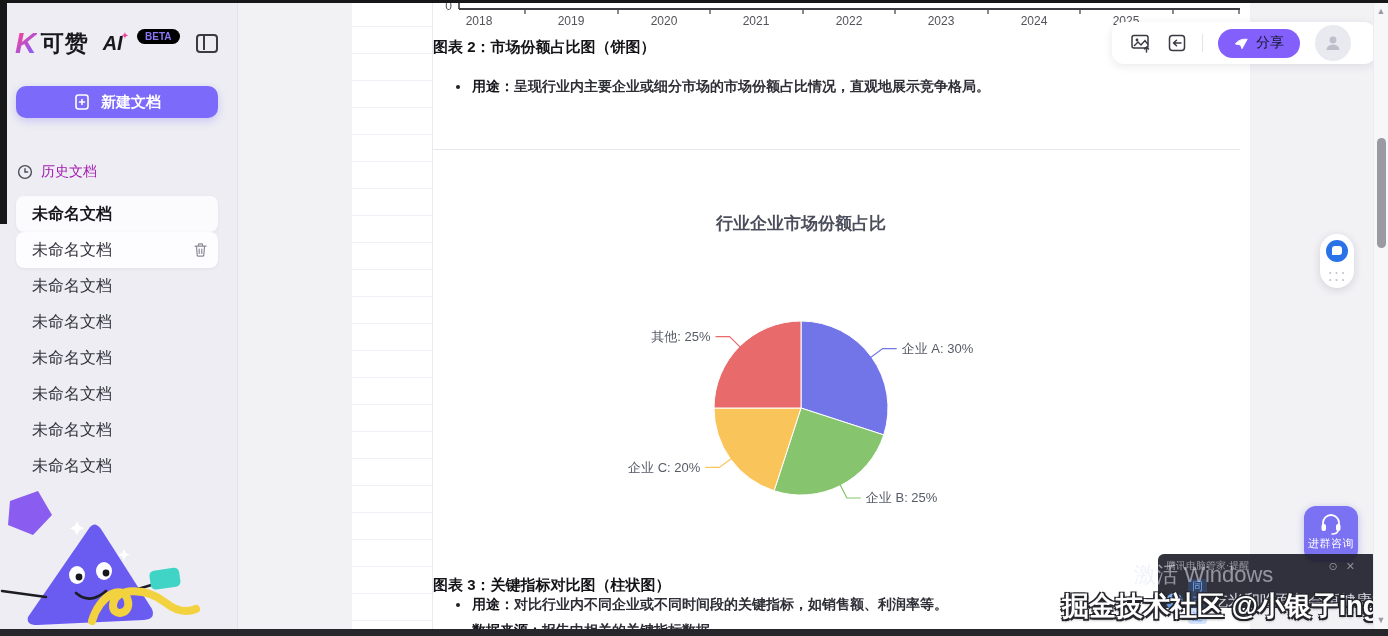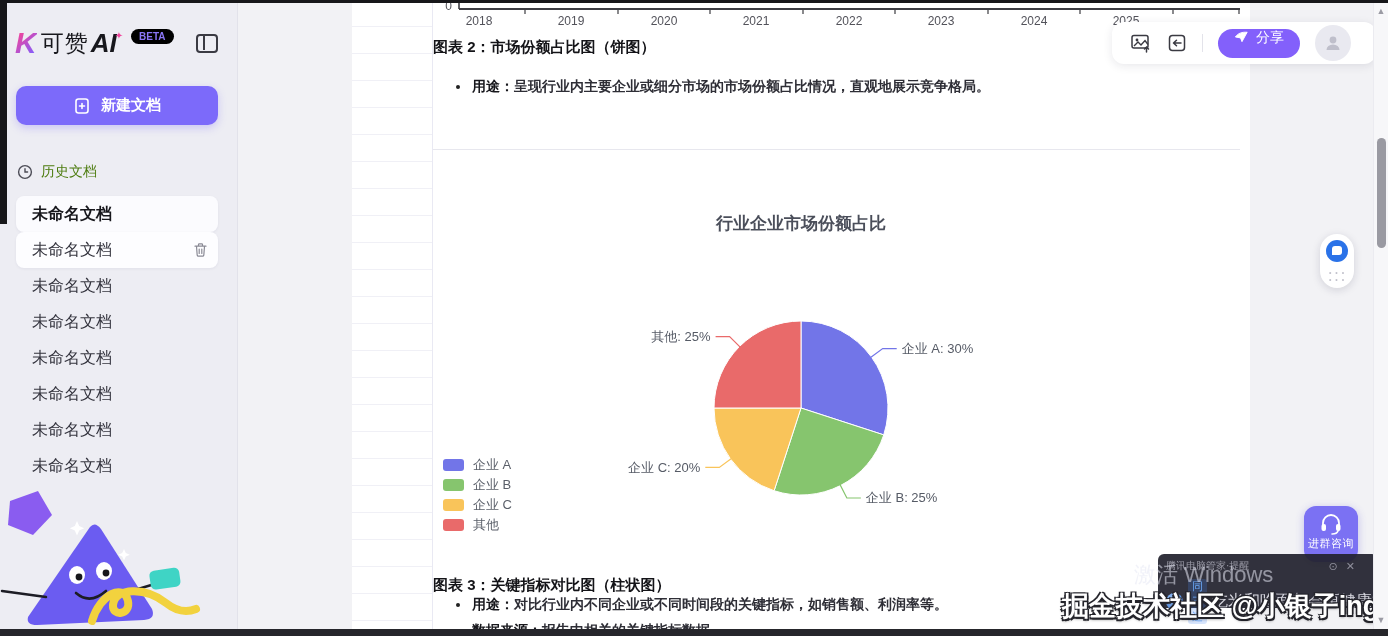--- a/index.html
+++ b/index.html
@@ -10,31 +10,31 @@
   
   .edge-top { position:absolute; left:0; top:0; width:100%; height:3px; background:#17171a; z-index:60; }
   .edge-bottom { position:absolute; left:0; top:629px; width:100%; height:7px; background:#26262b; z-index:60; }
   .edge-left { position:absolute; left:0; top:0; width:7px; height:224px; background:#17171a; z-index:61; }
 
   
   #sidebar { position:absolute; left:0; top:0; width:238px; height:636px; background:#ededf3; border-right:1px solid #e2e2ea; z-index:5; }
   .logo-row { position:absolute; left:15px; top:24px; height:38px; display:flex; align-items:center; }
   .logo-k { font-size:30px; font-weight:bold; font-style:italic;
     background:linear-gradient(135deg,#f0459c 20%,#8a5cf6 80%); -webkit-background-clip:text; background-clip:text; color:transparent; margin-right:4px; }
-  .logo-name { font-size:23px; font-weight:normal; color:#17171c; letter-spacing:1px; }
-  .logo-ai { font-size:26px; font-weight:bold; font-style:italic; color:#17171c; margin-left:2px; }
+  .logo-name { font-size:23px; font-weight:bold; color:#17171c; letter-spacing:1px; }
+  .logo-ai { font-size:20px; font-weight:bold; font-style:italic; color:#17171c; margin-left:14px; }
   .logo-spark { color:#f0459c; font-size:10px; margin-left:-2px; margin-top:-16px; }
   .beta-badge { margin-left:8px; margin-top:-14px; background:#000000; color:#8a76f6; font-size:10px; font-weight:bold; padding:2px 8px; border-radius:9px; }
   .collapse-btn { position:absolute; left:196px; top:34px; width:22px; height:19px; border:2px solid #3a3a42; border-radius:4px; cursor:pointer; }
   .collapse-btn::before { content:""; position:absolute; left:5px; top:-1px; width:2px; height:15px; background:#3a3a42; }
 
-  .new-doc-btn { position:absolute; left:16px; top:86px; width:202px; height:39px; background:#7c6afa; border-radius:10px;
+  .new-doc-btn { position:absolute; left:16px; top:86px; width:202px; height:32px; background:#7c6afa; border-radius:10px;
     display:flex; align-items:center; justify-content:center; gap:10px; color:#fff; font-size:15px; font-weight:bold; cursor:pointer; box-shadow:0 3px 8px rgba(124,106,250,.3); }
 
-  .history-header { position:absolute; left:17px; top:163px; display:flex; align-items:center; gap:8px; color:#4d7c0f; font-size:14px; }
+  .history-header { position:absolute; left:17px; top:163px; display:flex; align-items:center; gap:8px; color:#a21caf; font-size:14px; }
 
   #doc-list { position:absolute; left:16px; top:196px; width:202px; }
   .doc-item { position:relative; height:36px; display:flex; align-items:center; padding:0 12px 0 16px; font-size:16px; color:#33333d; border-radius:8px; cursor:pointer; }
   .doc-item.active { background:#fbfbfe; font-weight:bold; color:#17171c; box-shadow:0 1px 3px rgba(40,40,80,.06); }
   .doc-item.hovered { background:#fdfdff; box-shadow:0 1px 3px rgba(40,40,80,.06); }
   .doc-item .trash { position:absolute; right:10px; top:10px; }
 
   #mascot { position:absolute; left:0; bottom:5px; width:238px; height:152px; pointer-events:none; }
 
   
@@ -54,22 +54,22 @@
   .pie-label { font-size:13px; fill:#565b66; }
   #legend { position:absolute; left:91px; top:455px; }
   .legend-row { display:flex; align-items:center; height:20px; gap:9px; cursor:pointer; }
   .legend-swatch { width:21px; height:12px; border-radius:3px; }
   .legend-label { font-size:13px; color:#5a5f69; }
 
   
   #topbar { position:absolute; left:1112px; top:22px; width:264px; height:42px; background:#fff; border-radius:12px;
     box-shadow:0 2px 10px rgba(30,30,60,.1); display:flex; align-items:center; padding:0 4px 0 18px; gap:15px; z-index:20; }
   .tb-divider { width:1px; height:18px; background:#e3e3ea; }
-  .share-btn { height:29px; padding:0 16px; background:#8360fb; border-radius:15px; display:flex; gap:7px;
-    color:#ffffff; font-size:14px; cursor:pointer; }
+  .share-btn { height:29px; padding:0 16px; background:#8360fb; border-radius:15px; display:flex; align-items:center; gap:7px;
+    color:#0f172a; font-size:14px; cursor:pointer; }
   .avatar { width:36px; height:36px; border-radius:50%; background:#e9e9f0; display:flex; align-items:center; justify-content:center; cursor:pointer; }
 
   
   #float-pill { position:absolute; left:1320px; top:234px; width:34px; height:54px; background:#fff; border-radius:17px;
     box-shadow:0 2px 8px rgba(30,30,60,.15); z-index:20; cursor:pointer; }
   #float-pill .blue-circle { position:absolute; left:6px; top:6px; width:22px; height:22px; border-radius:50%; background:#2a72e8; }
   #float-pill .blue-circle::after { content:""; position:absolute; left:6px; top:6px; width:10px; height:9px; background:#fff; border-radius:3px 3px 3px 0; }
   #float-pill .dots { position:absolute; left:0; width:100%; text-align:center; color:#c2c2cc; font-size:7px; letter-spacing:1px; line-height:6px; }
 
   #consult-btn { position:absolute; left:1304px; top:506px; width:54px; height:56px; background:#7b71f3; border-radius:12px;
@@ -212,38 +212,20 @@
         <path d="M 449 108 L 531.7419169176784 134.88447851062043 A 87 87 0 0 1 422.1155214893796 190.74191691767837 Z" fill="#86c56e" stroke="#ffffff" stroke-width="1"></path>
         <polyline points="488.043182977601,184.62656108019962 494.85304047369425,197.99165894302513 508.85304047369425,197.99165894302513" fill="none" stroke="#86c56e" stroke-width="1.2"></polyline>
         <text x="513.8530404736943" y="202.49165894302513" text-anchor="start" class="pie-label">企业 B: 25%</text>
         <path d="M 449 108 L 422.1155214893796 190.74191691767837 A 87 87 0 0 1 362 108.00000000000001 Z" fill="#f9c45a" stroke="#ffffff" stroke-width="1"></path>
         <polyline points="379.42453848375453,158.5495316971527 367.2892835681303,167.3663104815398 353.2892835681303,167.3663104815398" fill="none" stroke="#f9c45a" stroke-width="1.2"></polyline>
         <text x="348.2892835681303" y="171.8663104815398" text-anchor="end" class="pie-label">企业 C: 20%</text>
         <path d="M 449 108 L 362 108.00000000000001 A 87 87 0 0 1 449 21 Z" fill="#e96a6a" stroke="#ffffff" stroke-width="1"></path>
         <polyline points="388.1888168179569,47.18881681795692 377.5822151001587,36.582215100158706 363.5822151001587,36.582215100158706" fill="none" stroke="#e96a6a" stroke-width="1.2"></polyline>
         <text x="358.5822151001587" y="41.082215100158706" text-anchor="end" class="pie-label">其他: 25%</text>
       </svg>
-    <div id="legend">
-        <div class="legend-row">
-          <span class="legend-swatch" style="background: rgb(114, 117, 232);"></span>
-          <span class="legend-label">企业 A</span>
-        </div>
-        <div class="legend-row">
-          <span class="legend-swatch" style="background: rgb(134, 197, 110);"></span>
-          <span class="legend-label">企业 B</span>
-        </div>
-        <div class="legend-row">
-          <span class="legend-swatch" style="background: rgb(249, 196, 90);"></span>
-          <span class="legend-label">企业 C</span>
-        </div>
-        <div class="legend-row">
-          <span class="legend-swatch" style="background: rgb(233, 106, 106);"></span>
-          <span class="legend-label">其他</span>
-        </div>
-      </div>
 
     <div class="h2" style="top:576px;">图表 3：关键指标对比图（柱状图）</div>
     <div class="bullet" style="top:596px;">
       <span class="dot"></span>
       <span><b>用途：</b><span>对比行业内不同企业或不同时间段的关键指标，如销售额、利润率等。</span></span>
     </div>
     <div class="bullet" style="top:622px;">
       <span class="dot"></span>
       <span><b>数据来源：</b><span>报告中相关的关键指标数据。</span></span>
     </div>

